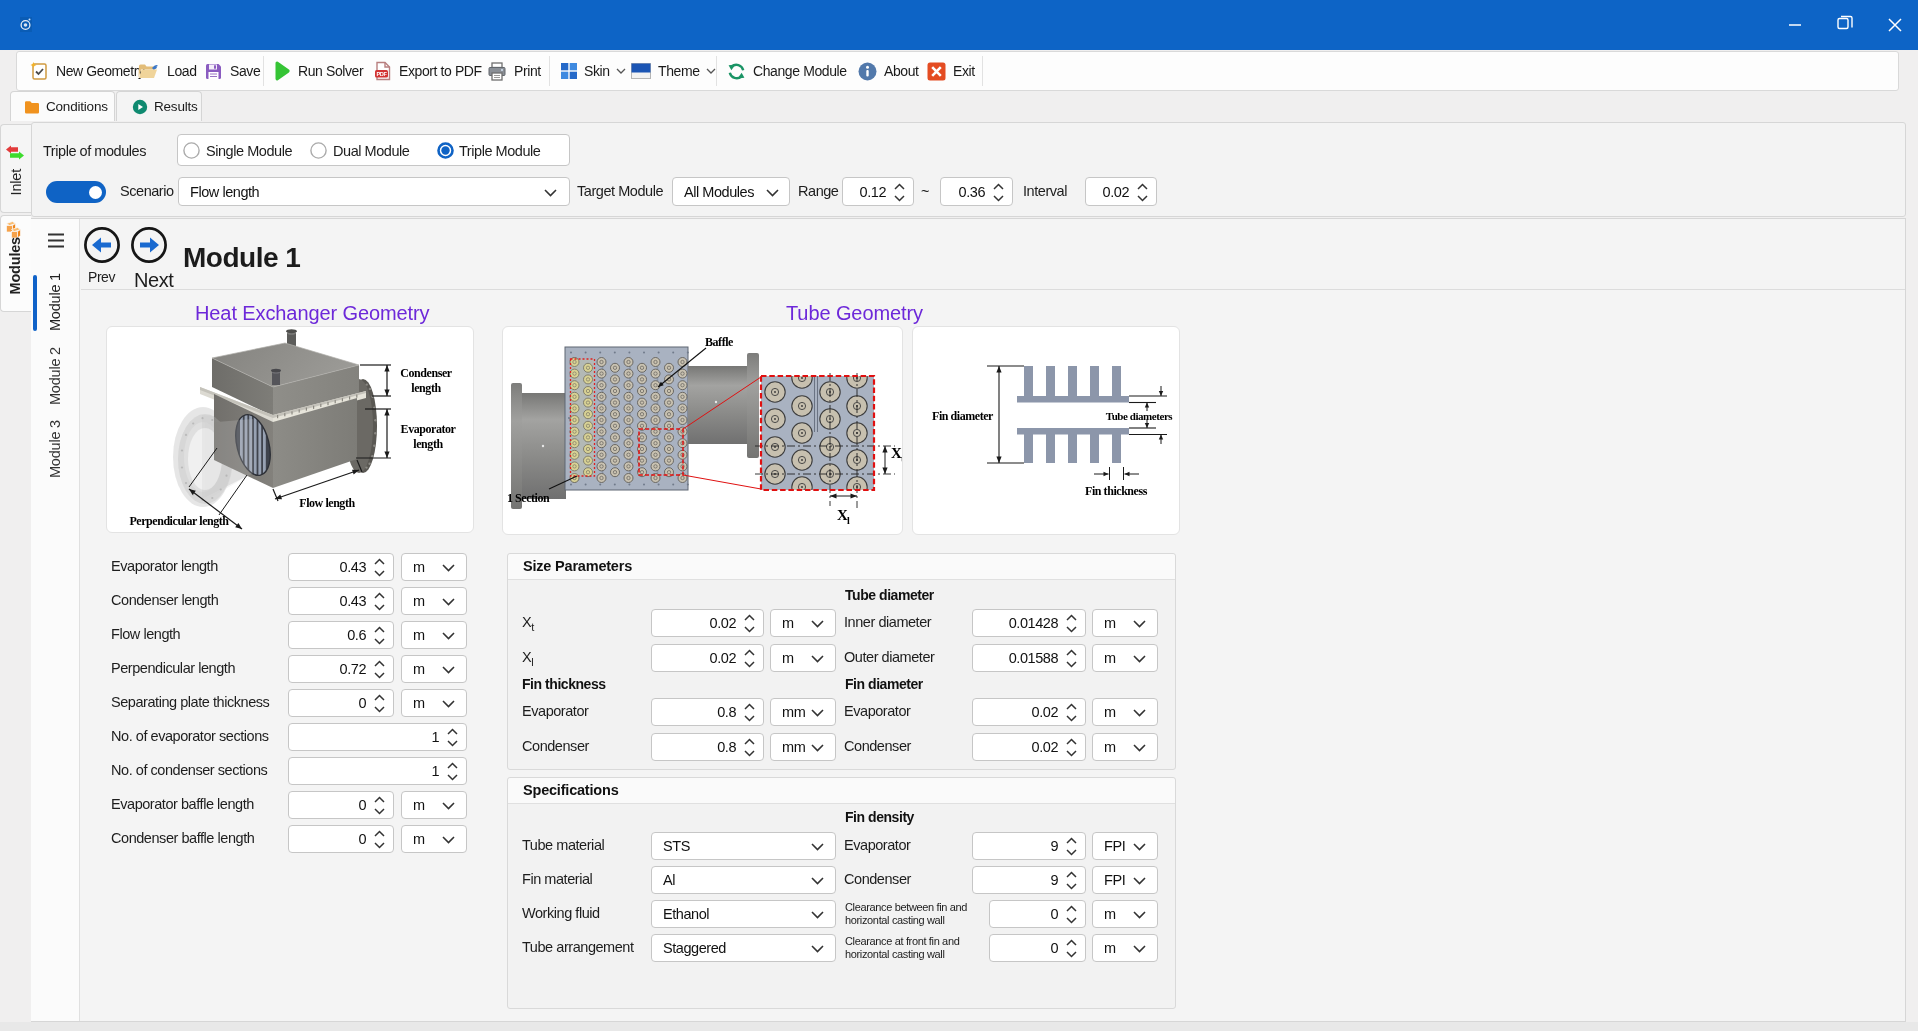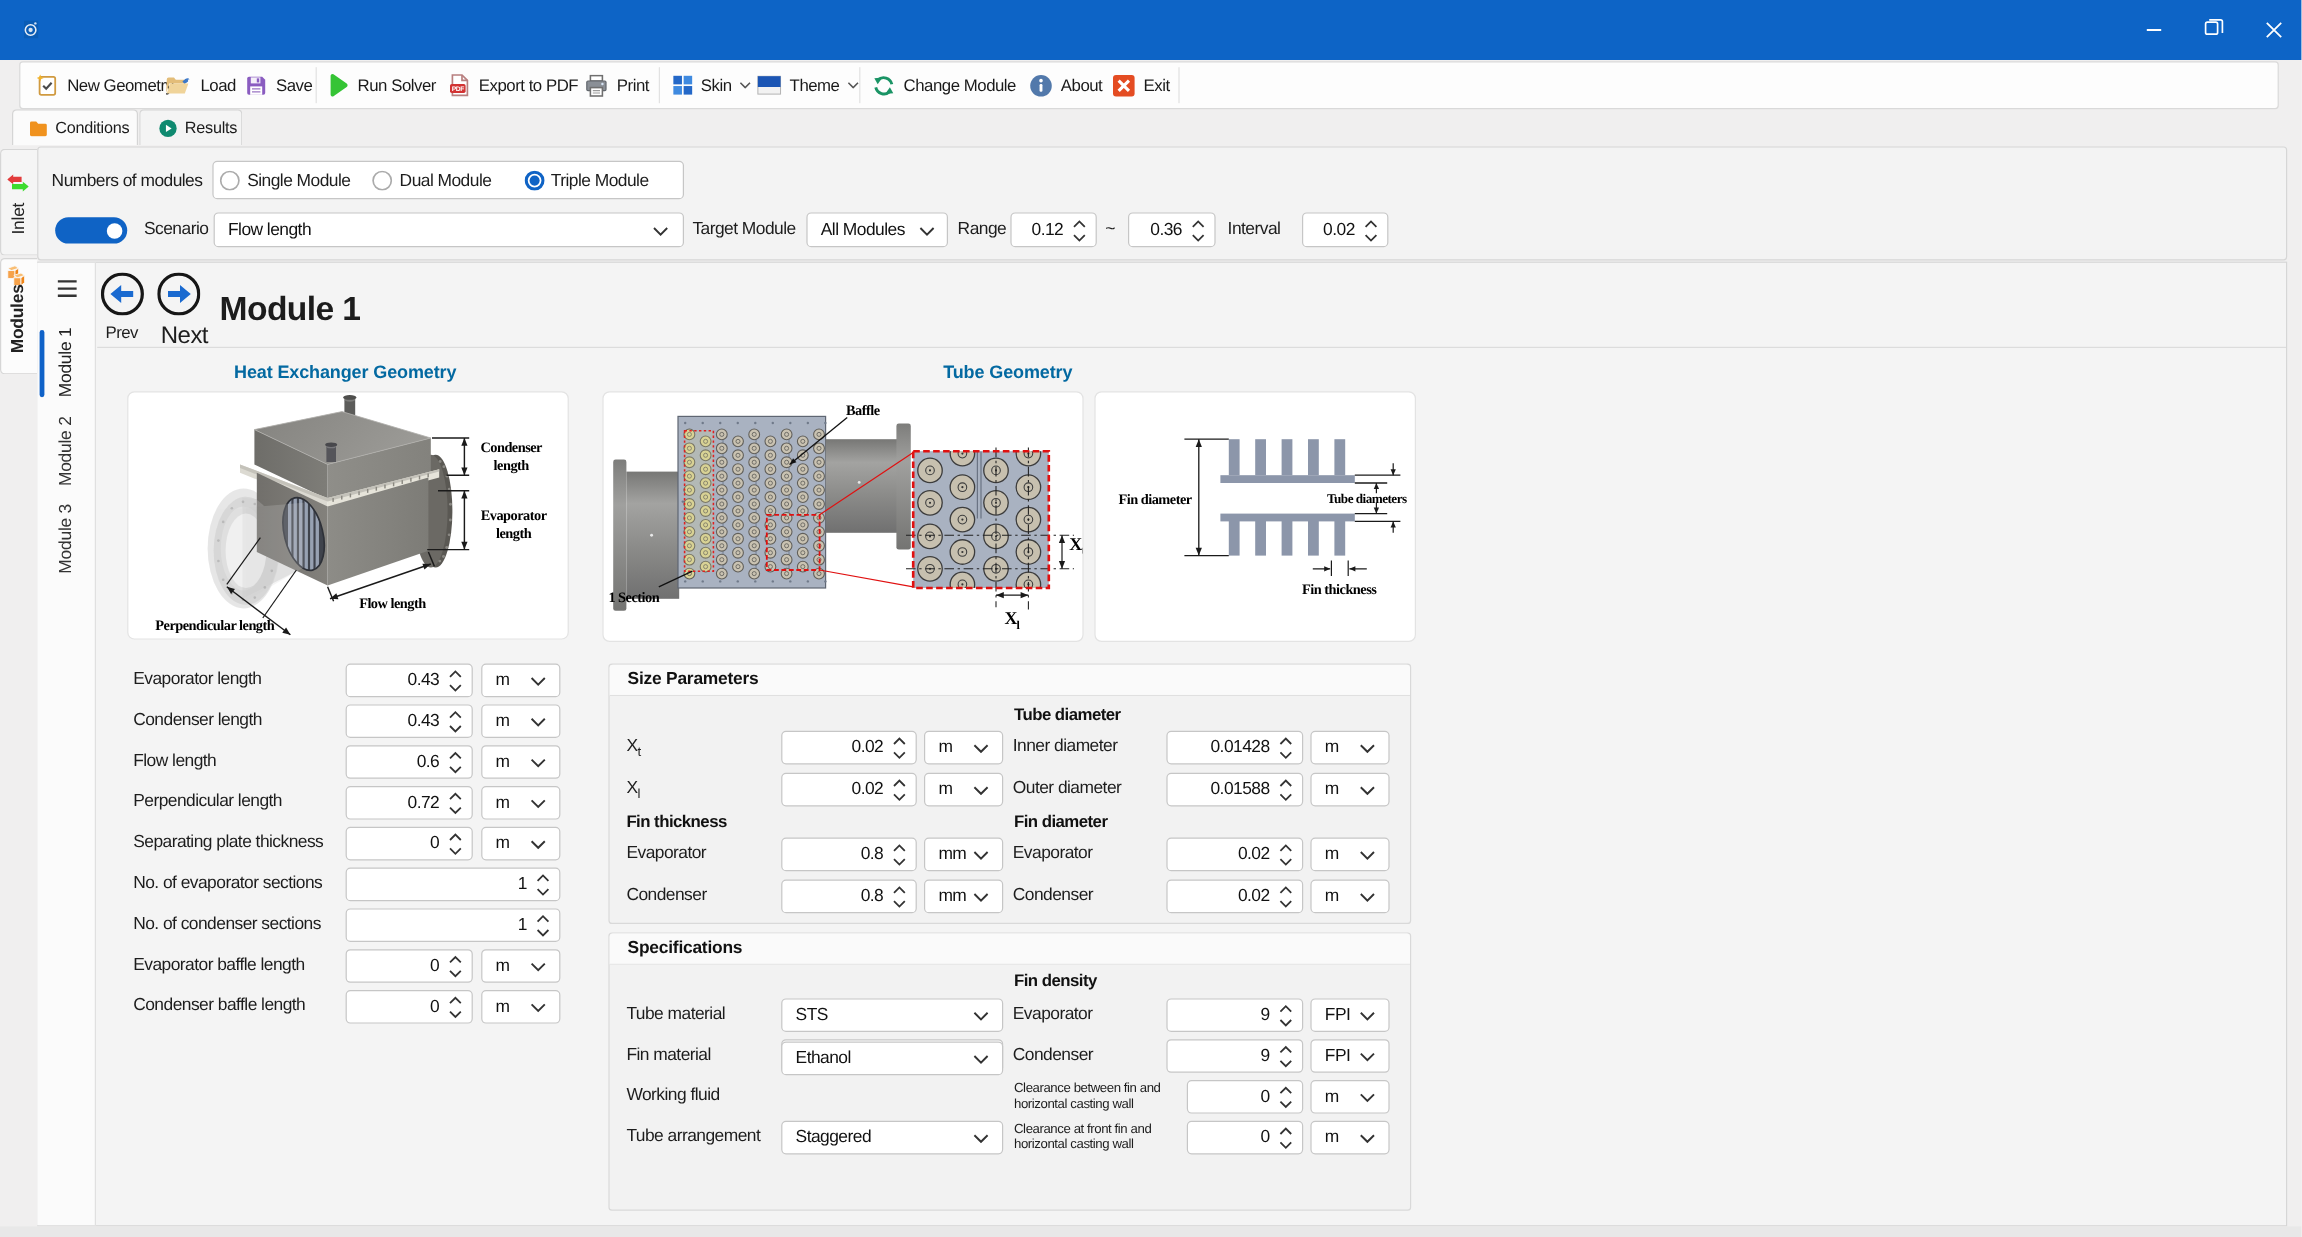--- a/index.html
+++ b/index.html
@@ -31,21 +31,21 @@
 .lbl { position:absolute; font-size:14.5px; color:#1d1d1d; white-space:nowrap; }
 .input, .spin, .sel { position:absolute; background:#fff; border:1px solid #c6c6c6; border-radius:4px; font-size:14.5px; color:#111; }
 .spin .v { position:absolute; right:27px; top:0; bottom:0; display:flex; align-items:center; }
 .spin svg.ud, .sel svg.dn { position:absolute; }
 .sel .t { position:absolute; left:11px; top:0; bottom:0; display:flex; align-items:center; }
 .gbox { position:absolute; background:#f2f2f2; border:1px solid #d9d9d9; border-radius:3px; }
 .gbox .hdr { position:absolute; left:0; top:0; right:0; height:26px; background:#fafafa; border-bottom:1px solid #e0e0e0; border-radius:3px 3px 0 0; }
 .gbox .hdr span { position:absolute; left:15px; top:4px; font-size:14.5px; letter-spacing:-0.2px; font-weight:bold; color:#111; }
 .blab { position:absolute; font-size:14px; font-weight:bold; color:#111; white-space:nowrap; }
 .imgbox { position:absolute; background:#fff; border:1px solid #e3e3e3; border-radius:6px; }
-.sectitle { position:absolute; font-size:15px; letter-spacing:-0.1px; font-weight:bold; color:#0369a1; white-space:nowrap; }
+.sectitle { position:absolute; font-size:20px; letter-spacing:-0.1px; font-weight:normal; color:#6d28d9; white-space:nowrap; }
 .small2 { font-size:11px; letter-spacing:-0.35px; line-height:12.8px; }
 </style>
 </head>
 <body>
 
 <div id="titlebar">
   <svg class="abs" style="left:20px;top:17px" width="12" height="15" viewBox="0 0 12 15">
     <rect x="0" y="0" width="12" height="15" fill="#0a55a8" opacity="0.55"></rect>
     <circle cx="5.5" cy="8" r="4.4" fill="none" stroke="#e8eef6" stroke-width="1.3"></circle>
     <circle cx="5.5" cy="8" r="1.8" fill="#d8e4f2"></circle>
@@ -195,21 +195,21 @@
       <polygon points="6.5,4.5 9.5,2.5 9.5,8.5 6.5,11" fill="#f08518"></polygon>
       <polygon points="5.5,8.5 11.5,6.5 14.5,8.5 8.5,10.5" fill="#f9bd72"></polygon>
       <rect x="5.5" y="10.5" width="6" height="6.5" fill="#f6a24a"></rect>
       <polygon points="11.5,10.5 14.5,8.5 14.5,14.5 11.5,17" fill="#f08518"></polygon>
     </g>
   </svg>
   <div class="vtext abs" style="left:6px; top:21px; font-weight:bold;">Modules</div>
 </div>
 
 <div id="condpanel"></div>
-<div class="lbl" style="left:43px;top:143px;">Numbers of modules</div>
+<div class="lbl" style="left:43px;top:143px;">Triple of modules</div>
 <div class="input" style="left:177px;top:134px;width:393px;height:32px;"></div>
 
 <svg class="abs" style="left:183px;top:142px" width="17" height="17" viewBox="0 0 17 17">
     <circle cx="8.5" cy="8.5" r="7.6" fill="#fff" stroke="#ababab" stroke-width="1.4"></circle>
   </svg>
 <div class="lbl" style="left:206px;top:143px;">Single Module</div>
 <svg class="abs" style="left:310px;top:142px" width="17" height="17" viewBox="0 0 17 17">
     <circle cx="8.5" cy="8.5" r="7.6" fill="#fff" stroke="#ababab" stroke-width="1.4"></circle>
   </svg>
 <div class="lbl" style="left:333px;top:143px;">Dual Module</div>
@@ -1034,21 +1034,21 @@
       </svg>
     </div>
 <div class="lbl" style="left:522px;top:871px;">Fin material</div>
 <div class="sel" style="left:651px;top:866px;width:185px;height:28px;">
       <span class="t">Al</span>
 <svg class="dn" style="right:11px;top:10px" width="13" height="8" viewBox="0 0 13 8">
         <path d="M1 1 L6.5 6.5 L12 1" fill="none" stroke="#333" stroke-width="1.6"></path>
       </svg>
     </div>
 <div class="lbl" style="left:522px;top:905px;">Working fluid</div>
-<div class="sel" style="left:651px;top:868px;width:185px;height:28px;">
+<div class="sel" style="left:651px;top:900px;width:185px;height:28px;">
       <span class="t">Ethanol</span>
 <svg class="dn" style="right:11px;top:10px" width="13" height="8" viewBox="0 0 13 8">
         <path d="M1 1 L6.5 6.5 L12 1" fill="none" stroke="#333" stroke-width="1.6"></path>
       </svg>
     </div>
 <div class="lbl" style="left:522px;top:939px;">Tube arrangement</div>
 <div class="sel" style="left:651px;top:934px;width:185px;height:28px;padding-left:12px;">
       <span class="t">Staggered</span>
 <svg class="dn" style="right:11px;top:10px" width="13" height="8" viewBox="0 0 13 8">
         <path d="M1 1 L6.5 6.5 L12 1" fill="none" stroke="#333" stroke-width="1.6"></path>

